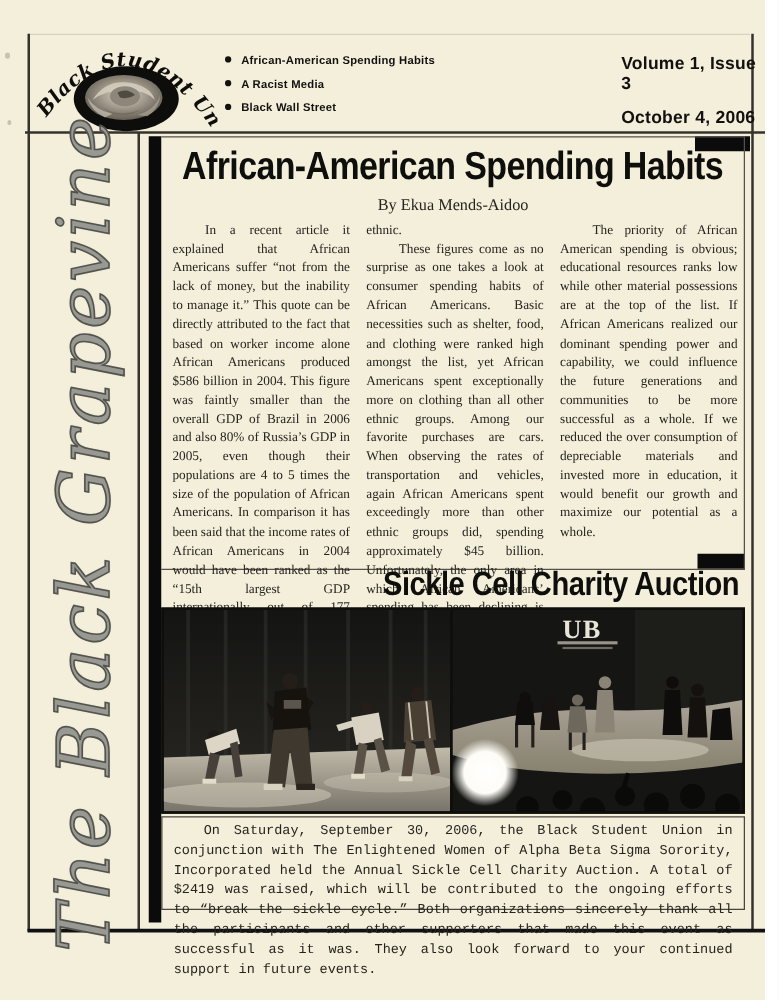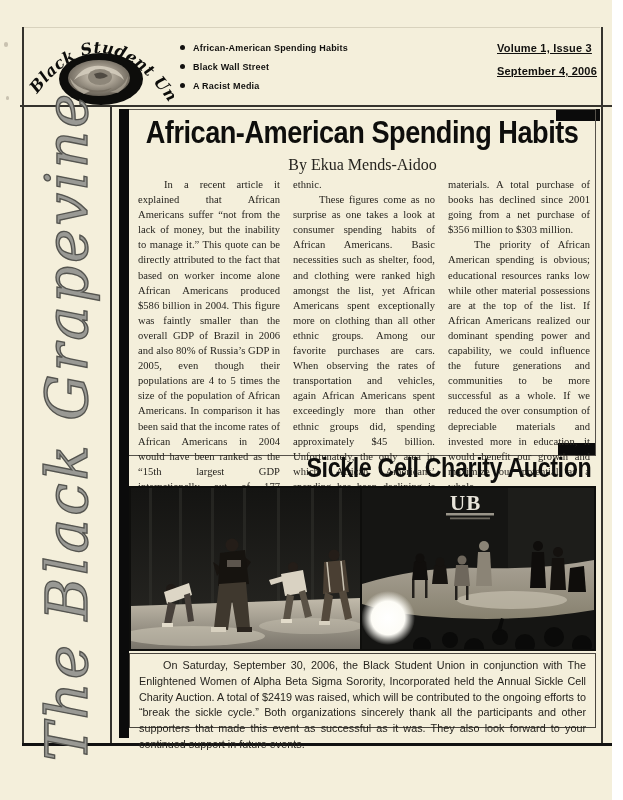--- a/index.html
+++ b/index.html
@@ -15,57 +15,57 @@
   .rule-faint{position:absolute;background:#d8d2bd;}
   .black-bar{position:absolute;left:119px;top:109px;width:10px;height:629px;background:#0b0b0b;}
   .accent-rect{position:absolute;background:#0b0b0b;}
 
   
   .header-bullets{position:absolute;left:180px;top:38px;width:260px;}
   .bullet-row{display:flex;align-items:center;height:19px;}
   .bullet-dot{width:5px;height:5px;border-radius:50%;background:#12110f;margin-right:8px;flex:0 0 auto;}
   .bullet-label{font-size:9px;font-weight:bold;color:#12110f;letter-spacing:.2px;}
   .issue-info{position:absolute;left:497px;top:42px;width:110px;}
-  .issue-line{font-size:11px;font-weight:bold;color:#12110f;margin-bottom:11px;letter-spacing:.2px;text-decoration:underline;}
+  .issue-line{font-size:14px;font-weight:bold;color:#12110f;margin-bottom:11px;letter-spacing:.2px;}
 
   
   .masthead{
     position:absolute;left:67px;top:426px;transform:translate(-50%,-50%) rotate(-90deg);
     white-space:nowrap;font-family:"DejaVu Serif",serif;font-style:italic;
     font-size:58px;letter-spacing:3px;color:#999994;
     -webkit-text-stroke:1.3px #54544f;text-shadow:0 0 1px #6b6b66;
   }
 
   
   .article-box{position:absolute;left:129px;top:109px;width:467px;height:347px;
     border:1.5px solid #55514a;border-left:none;box-sizing:border-box;}
   .article-title{position:absolute;left:129px;top:117px;width:467px;text-align:center;}
   .article-title span{display:inline-block;font-size:28px;font-weight:800;color:#0e0e0c;
     letter-spacing:-.5px;transform:scaleX(.97) scaleY(1.12);transform-origin:center;}
   .byline{position:absolute;left:129px;top:156px;width:467px;text-align:center;
-    font-family:"Liberation Serif",serif;font-size:16px;color:#26241f;}
+    font-family:"Liberation Serif",serif;font-size:13px;color:#26241f;}
   .columns{position:absolute;left:138px;top:177px;width:452px;display:flex;gap:13px;}
   .col{flex:1 1 0;font-family:"Liberation Serif",serif;font-size:10.6px;line-height:15.1px;
     color:#26241f;text-align:justify;}
   .col p{margin:0;}
   .col p.indent{text-indent:26px;}
   .col p + p{margin-top:0;}
 
   
   .auction-title{position:absolute;left:129px;top:454px;width:467px;text-align:right;}
   .auction-title span{display:inline-block;font-size:24px;font-weight:800;color:#0e0e0c;
     letter-spacing:-.4px;transform:scaleX(.97) scaleY(1.12);transform-origin:center;}
   .photos-box{position:absolute;left:129px;top:486px;width:467px;height:165px;
     border:2px solid #0e0e0c;box-sizing:border-box;background:#0e0e0c;display:flex;gap:2px;}
   .photo{height:100%;}
   .photo svg{display:block;width:100%;height:100%;}
 
   .caption-box{position:absolute;left:129px;top:653px;width:467px;height:75px;
     border:1.5px solid #4a463e;box-sizing:border-box;padding:4px 9px 21px 9px;
-    font-family:Liberation Sans, sans-serif;font-size:10.8px;line-height:15.8px;
+    font-family:Liberation Mono, monospace;font-size:10.8px;line-height:15.8px;
     color:#26241f;text-align:justify;}
   .caption-box p{margin:0;text-indent:24px;}
 </style>
 </head>
 <body>
 
 <div class="page">
 
   <div class="artifact" style="left:4px;top:42px;width:4px;height:5px;"></div>
   <div class="artifact" style="left:6px;top:96px;width:3px;height:4px;"></div>
@@ -104,50 +104,49 @@
     </text>
   </svg>
 
   <div class="header-bullets">
     <div class="bullet-row">
       <span class="bullet-dot"></span>
       <span class="bullet-label">African-American Spending Habits</span>
     </div>
     <div class="bullet-row">
       <span class="bullet-dot"></span>
-      <span class="bullet-label">Black Wall Street</span>
+      <span class="bullet-label">A Racist Media</span>
     </div>
     <div class="bullet-row">
       <span class="bullet-dot"></span>
-      <span class="bullet-label">A Racist Media</span>
+      <span class="bullet-label">Black Wall Street</span>
     </div>
   </div>
 
   <div class="issue-info">
     <div class="issue-line">Volume 1, Issue 3</div>
-    <div class="issue-line">September 4, 2006</div>
+    <div class="issue-line">October 4, 2006</div>
   </div>
 
   <div class="masthead">The Black Grapevine</div>
 
   <div class="article-box"></div>
   <div class="article-title">
     <span>African-American Spending Habits</span>
   </div>
   <div class="byline">By Ekua Mends-Aidoo</div>
   <div class="columns">
     <div class="col">
       <p class="indent">In a recent article it explained that African Americans suffer “not from the lack of money, but the inability to manage it.” This quote can be directly attributed to the fact that based on worker income alone African Americans produced $586 billion in 2004. This figure was faintly smaller than the overall GDP of Brazil in 2006 and also 80% of Russia’s GDP in 2005, even though their populations are 4 to 5 times the size of the population of African Americans. In comparison it has been said that the income rates of African Americans in 2004 would have been ranked as the “15th largest GDP internationally out of 177 ranked,” even though the unemployment rate is 10.3</p>
     </div>
     <div class="col">
       <p>ethnic.</p>
       <p class="indent">These figures come as no surprise as one takes a look at consumer spending habits of African Americans. Basic necessities such as shelter, food, and clothing were ranked high amongst the list, yet African Americans spent exceptionally more on clothing than all other ethnic groups. Among our favorite purchases are cars. When observing the rates of transportation and vehicles, again African Americans spent exceedingly more than other ethnic groups did, spending approximately $45 billion. Unfortunately, the only area in which African Americans’ spending has been declining is on books and other educational</p>
     </div>
     <div class="col">
-      <p>materials. A total purchase of books has declined since 2001 going from a net purchase of $356 million to $303 million.</p>
       <p class="indent">The priority of African American spending is obvious; educational resources ranks low while other material possessions are at the top of the list. If African Americans realized our dominant spending power and capability, we could influence the future generations and communities to be more successful as a whole. If we reduced the over consumption of depreciable materials and invested more in education, it would benefit our growth and maximize our potential as a whole.</p>
     </div>
   </div>
 
   <div class="auction-title">
     <span>Sickle Cell Charity Auction</span>
   </div>
 
   <div class="photos-box">
 

